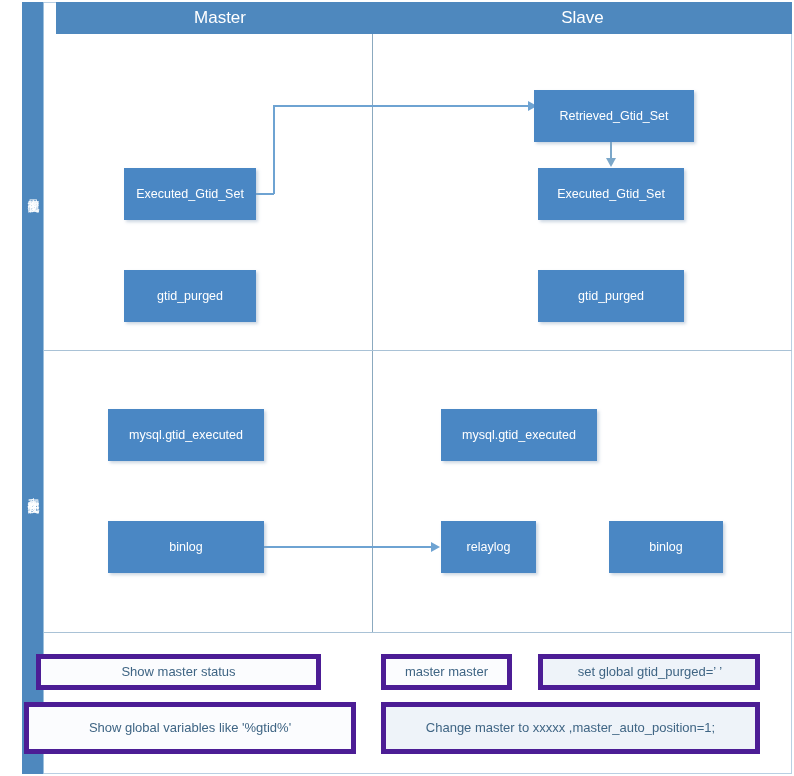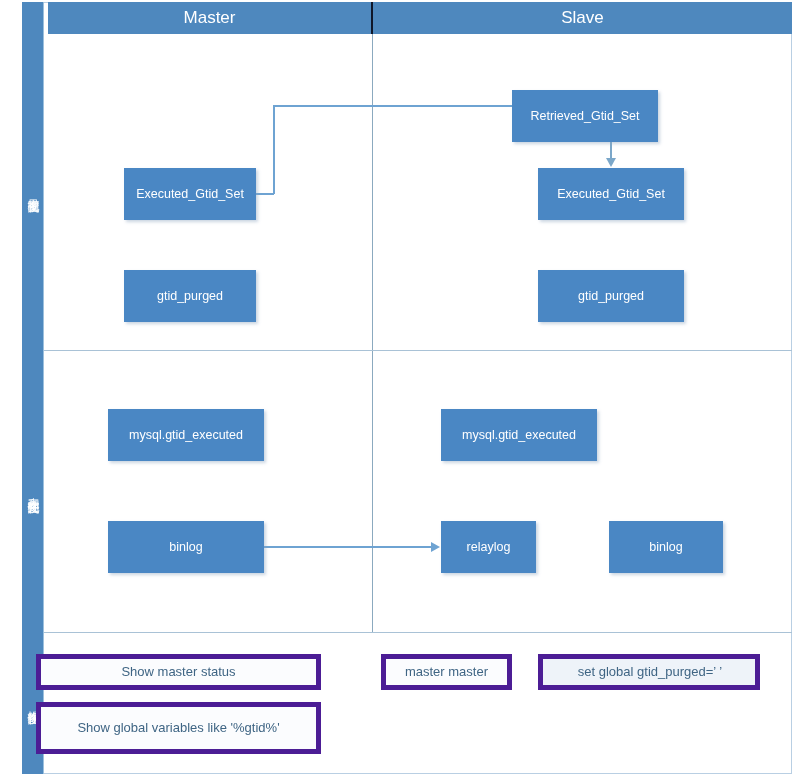--- a/index.html
+++ b/index.html
@@ -63,21 +63,21 @@
     position:absolute;
     top:0; height:32px;
     background:#4e88be;
     color:#ffffff;
     font-size:17px;
     display:flex;
     align-items:center;
     justify-content:center;
     box-sizing:border-box;
   }
-  .col-head.master{ left:4px;   width:329px; border-right:6px solid #0f172a;}
+  .col-head.master{ left:12px;   width:329px; border-right:1px solid #0f172a;}
   .col-head.slave { left:329px; width:419px; }
 
   
   .vline{
     position:absolute;
     left:372px; top:34px;
     width:1px; height:598px;
     background:#8ba9bf;
   }
   .hline{
@@ -166,21 +166,21 @@
   </div>
 
   <div class="vline"></div>
   <div class="hline h1"></div>
   <div class="hline h2"></div>
 
   <div class="node" style="left:124px; top:168px; width:132px; height:52px;">Executed_Gtid_Set</div>
 
   <div class="node" style="left:124px; top:270px; width:132px; height:52px;">gtid_purged</div>
 
-  <div class="node" style="left:512px; top:90px; width:146px; height:52px;">Retrieved_Gtid_Set</div>
+  <div class="node" style="left:534px; top:90px; width:160px; height:52px;">Retrieved_Gtid_Set</div>
 
   <div class="node" style="left:538px; top:168px; width:146px; height:52px;">Executed_Gtid_Set</div>
 
   <div class="node" style="left:538px; top:270px; width:146px; height:52px;">gtid_purged</div>
 
   <div class="seg h" style="left:256px; top:193px; width:18px;"></div>
   <div class="seg v" style="left:273px; top:105px; height:89px;"></div>
   <div class="seg h" style="left:273px; top:105px; width:256px;"></div>
   <div class="arrow-r" style="left:528px; top:101px;"></div>
 
@@ -191,18 +191,19 @@
   <div class="node" style="left:108px; top:521px; width:156px; height:52px;">binlog</div>
 
   <div class="node" style="left:441px; top:409px; width:156px; height:52px;">mysql.gtid_executed</div>
   <div class="node" style="left:441px; top:521px; width:95px; height:52px;">relaylog</div>
   <div class="node" style="left:609px; top:521px; width:114px; height:52px;">binlog</div>
 
   <div class="seg h" style="left:264px; top:546px; width:168px;"></div>
   <div class="arrow-r" style="left:431px; top:542px;"></div>
 
   <div class="cmd plain" style="left:36px; top:654px; width:285px; height:36px;">Show master status</div>
-  <div class="cmd plain" style="left:36px; top:702px; width:285px; height:52px;">Show global variables like '%gtid%'</div>
+  <div class="cmd plain" style="left:24px; top:702px; width:332px; height:52px;">Show global variables like '%gtid%'</div>
 
   <div class="cmd plain" style="left:381px; top:654px; width:131px; height:36px;">master master</div>
   <div class="cmd" style="left:538px; top:654px; width:222px; height:36px;padding-left:8px;">set global gtid_purged=’   ’</div>
+  <div class="cmd" style="left:381px; top:702px; width:379px; height:52px;">Change master to xxxxx ,master_auto_position=1;</div>
 
 </div>
 
 </body></html>

